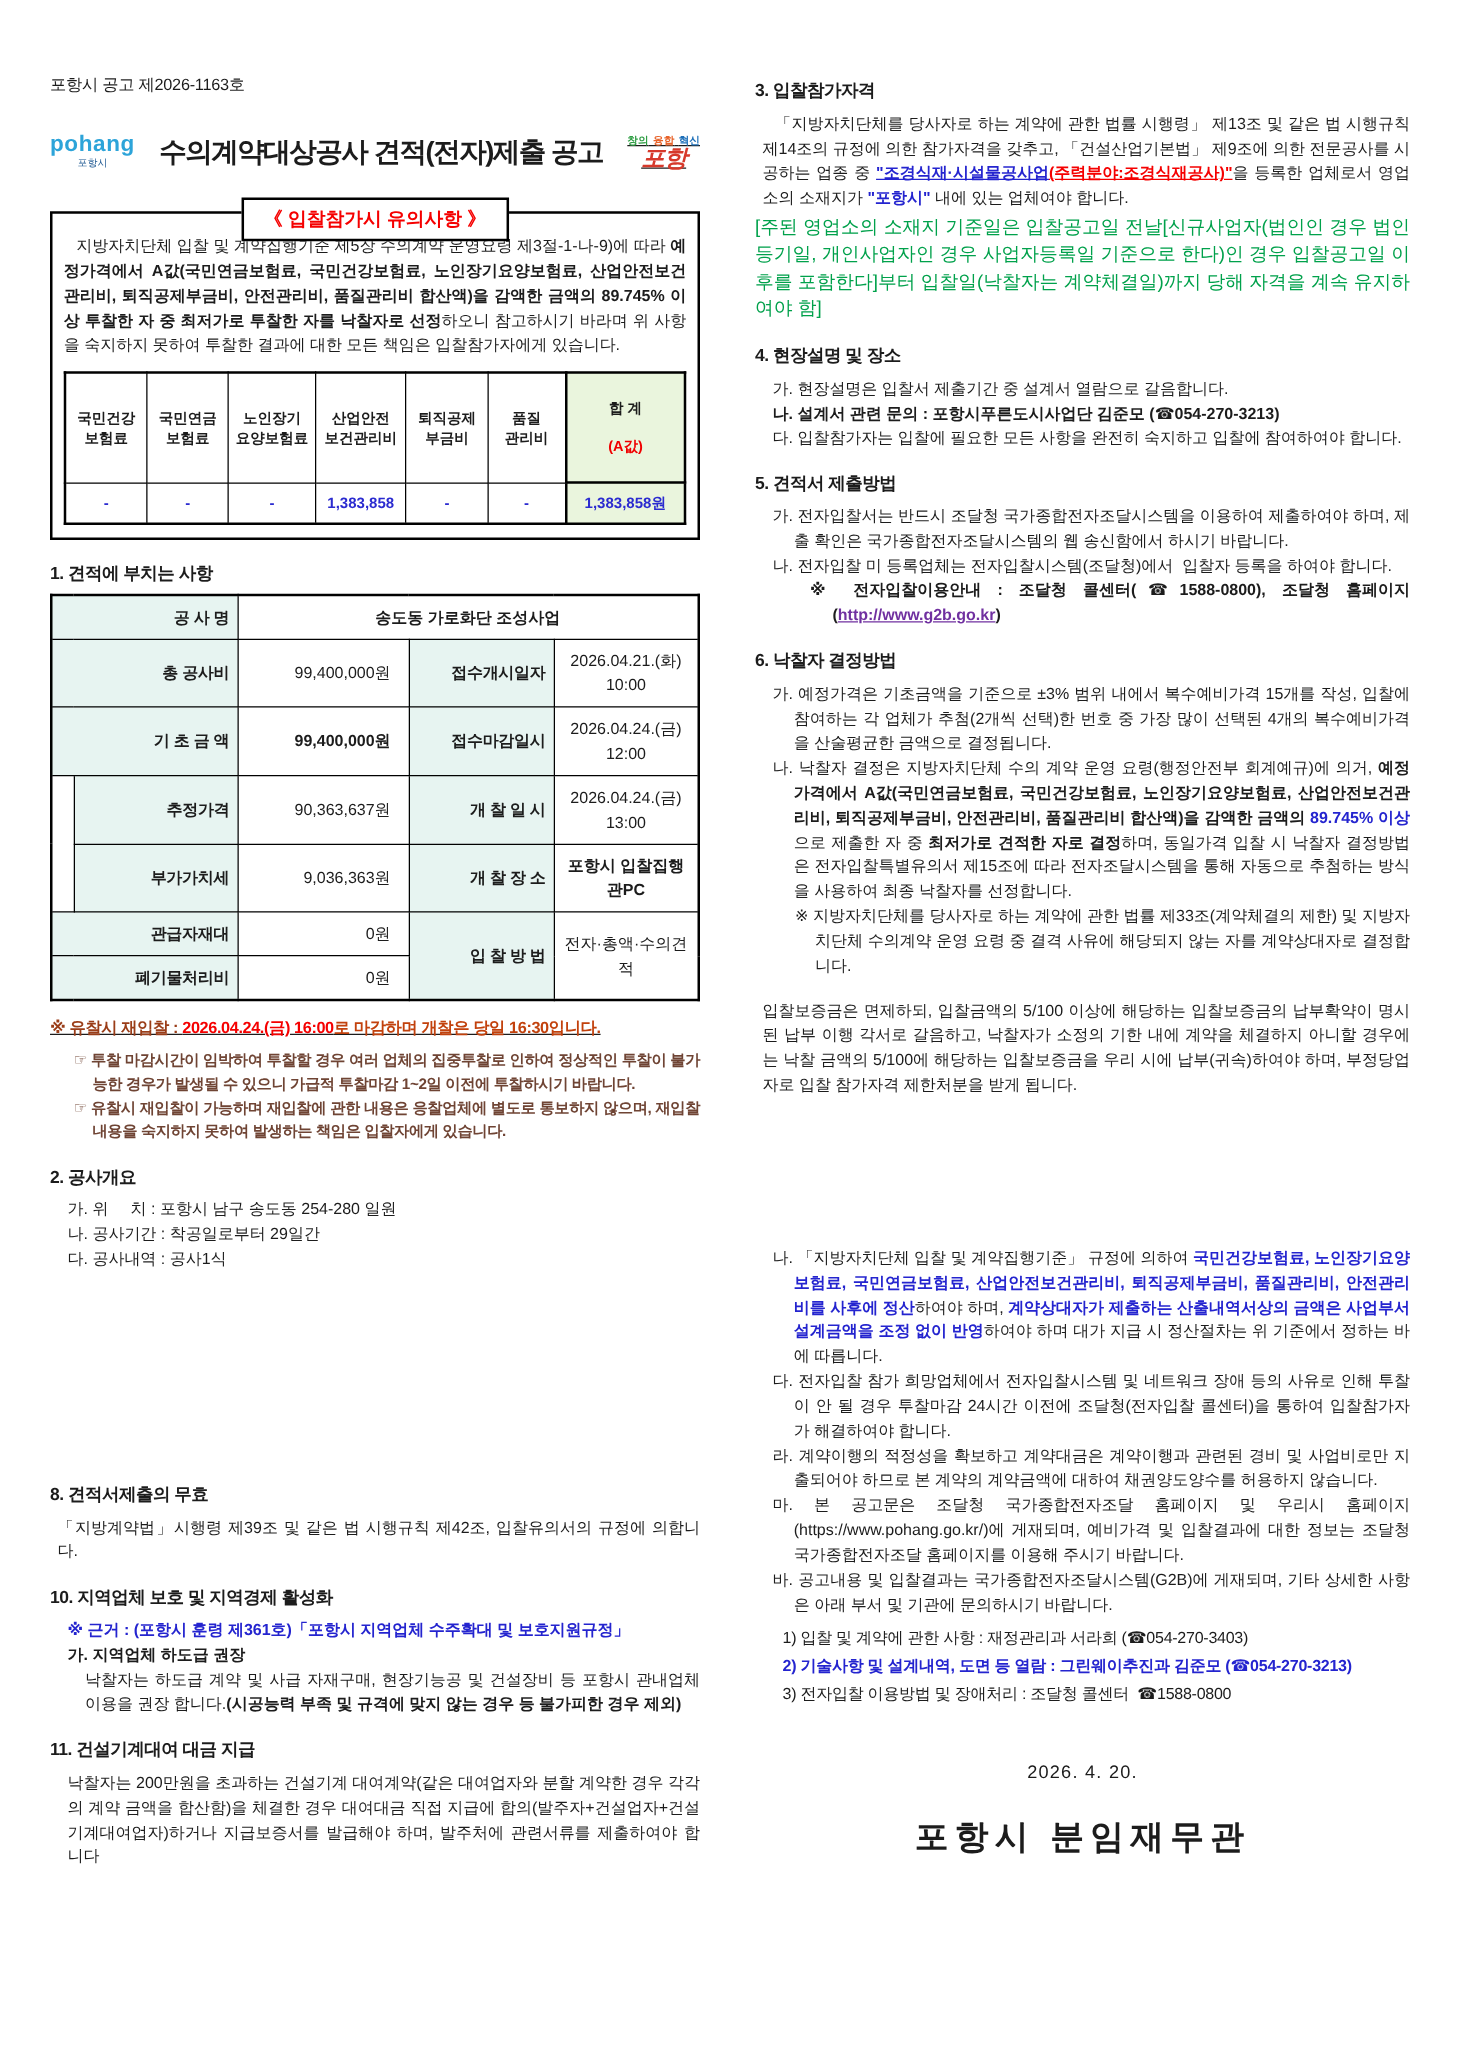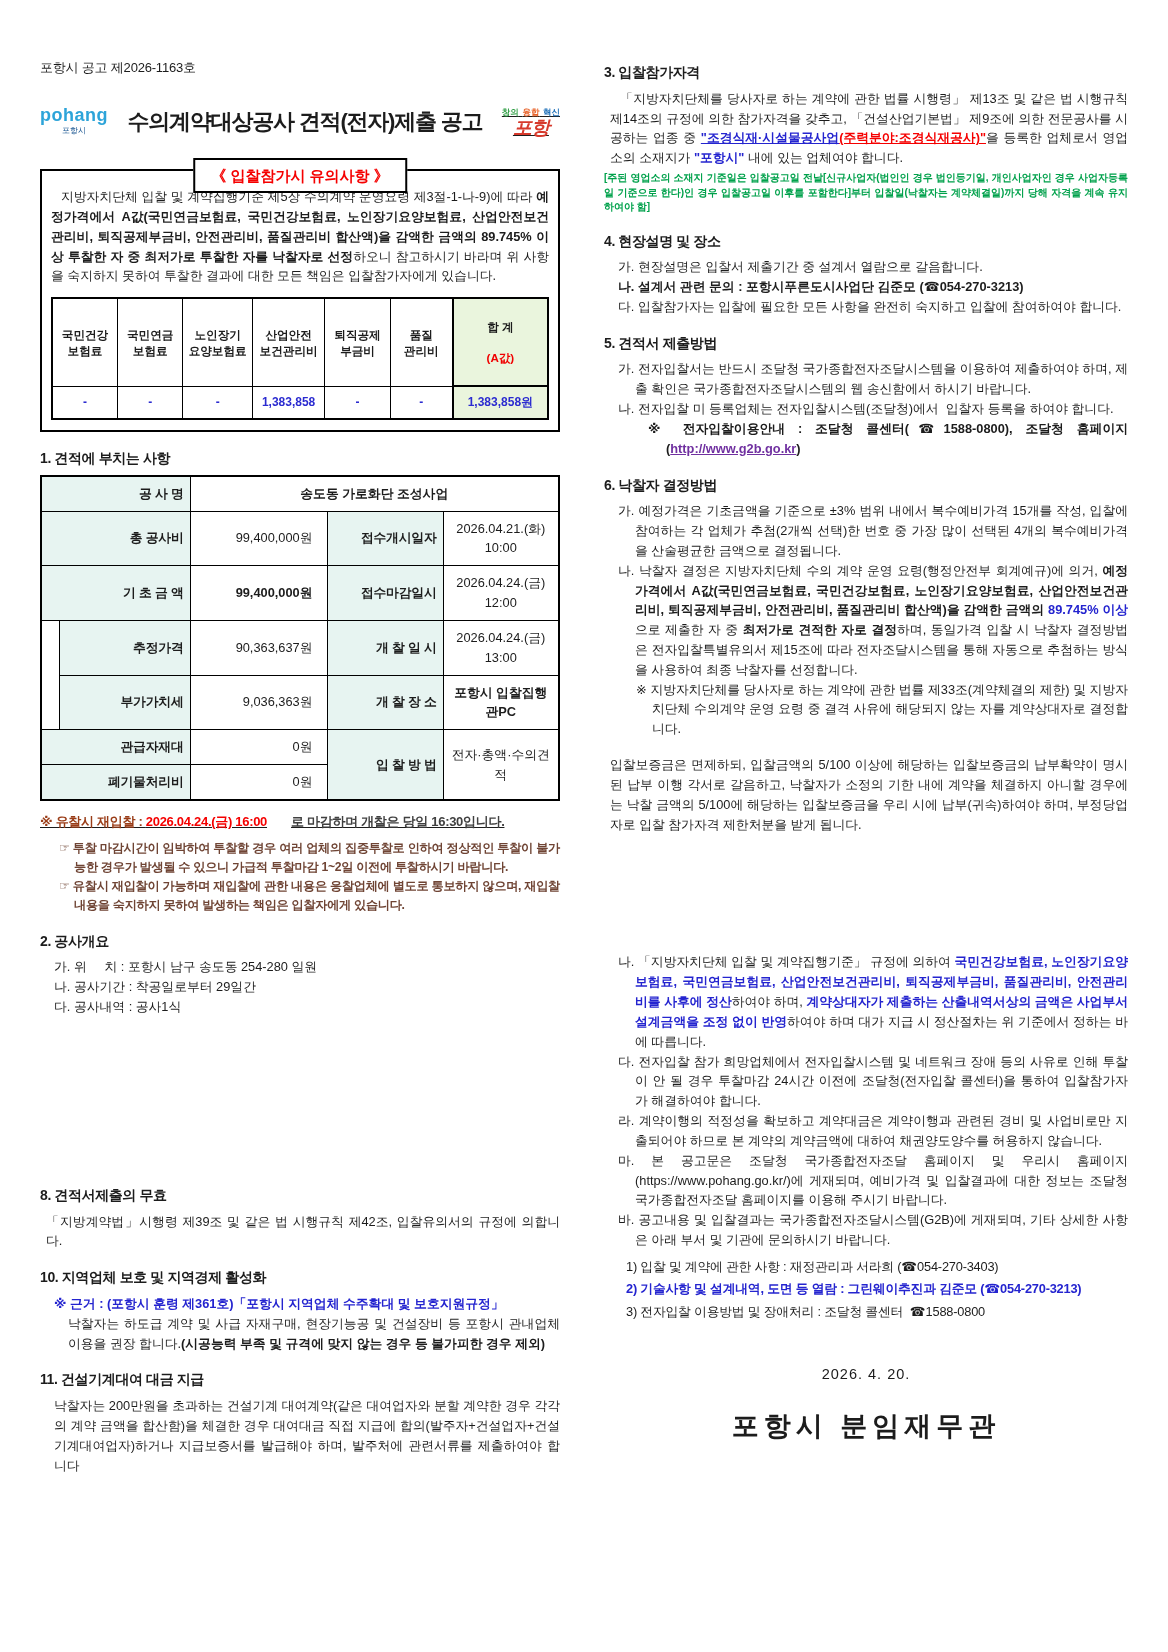--- a/index.html
+++ b/index.html
@@ -43,33 +43,33 @@
 
   .bid-table { width: 100%; border: 2px solid #000; margin-top: 2px; }
   .bid-table td { border: 1px solid #000; padding: 7px 6px; height: 35px; }
   .bid-table .lbl { background: #e7f4f1; font-weight: bold; text-align: right; letter-spacing: -0.2px; }
   .bid-table .strip { background: #fff; width: 18px; padding: 0; }
   .bid-table .val.r { text-align: right; padding-right: 14px; }
   .bid-table .val.c { text-align: center; }
   .bold { font-weight: bold; }
 
   .rebid { margin-top: 11px; font-size: 13px; font-weight: bold; text-decoration: underline; letter-spacing: -0.3px; }
-  .rebid .pre { color: #9a3d18; } .rebid .date { color: #f50000; } .rebid .suf { color: #404040; margin-left: 24px; }
+  .rebid .pre { color: #9a3d18; } .rebid .date { color: #f50000; } .rebid .suf { color: #c2410c; }
   .notes { margin-top: 7px; }
   .note { padding-left: 34px; text-indent: -15px; color: #6f4434; font-weight: bold;
           font-size: 12.2px; text-align: justify; letter-spacing: -0.3px; }
 
   .hang  { padding-left: 31px; text-indent: -17px; text-align: justify; }
   .hang2 { padding-left: 48px; text-indent: -16px; text-align: justify; }
   .plain { margin-left: 6px; text-align: justify; }
 
   .blue { color: #2424cf; } .red { color: #f50000; } .green { color: #00a14b; } .ul { text-decoration: underline; }
   .link { color: #7030a0; text-decoration: underline; }
 
-  .s3-note { font-size: 10px; line-height: 1.45; margin-top: 3px; font-weight: bold; text-align: justify; }
+  .s3-note { font-size: 15px; line-height: 1.45; margin-top: 3px; font-weight: normal; text-align: justify; }
 
   .spacer-left { height: 152px; } .spacer-right { height: 118px; }
 
   .contacts { margin: 6px 0 0 22px; }
   .contact { line-height: 1.75; letter-spacing: -0.2px; }
   .contact.hl { color: #2424cf; font-weight: bold; }
 
   .date-line { text-align: center; margin-top: 40px; font-size: 14.5px; letter-spacing: 1px; }
   .signature { text-align: center; margin-top: 20px; font-size: 27px; font-weight: bold; letter-spacing: 5px; }
 </style>
@@ -207,20 +207,21 @@
 
     <div class="sec">
       <div class="sec-title">8. 견적서제출의 무효</div>
       <p class="plain">「지방계약법」시행령 제39조 및 같은 법 시행규칙 제42조, 입찰유의서의 규정에 의합니다.</p>
     </div>
 
 
     <div class="sec">
       <div class="sec-title">10. 지역업체 보호 및 지역경제 활성화</div>
       <p class="hang blue bold">※ 근거 : (포항시 훈령 제361호)「포항시 지역업체 수주확대 및 보호지원규정」</p>
+      <p class="hang bold">가. 지역업체 하도급 권장</p>
       <p class="plain" style="margin-left:28px"><span>낙찰자는 하도급 계약 및 사급 자재구매, 현장기능공 및 건설장비 등 포항시 관내업체 이용을 권장 합니다.</span><b>(시공능력 부족 및 규격에 맞지 않는 경우 등 불가피한 경우 제외)</b></p>
     </div>
 
     <div class="sec">
       <div class="sec-title">11. 건설기계대여 대금 지급</div>
       <p class="plain" style="margin-left:14px">낙찰자는 200만원을 초과하는 건설기계 대여계약(같은 대여업자와 분할 계약한 경우 각각의 계약 금액을 합산함)을 체결한 경우 대여대금 직접 지급에 합의(발주자+건설업자+건설기계대여업자)하거나 지급보증서를 발급해야 하며, 발주처에 관련서류를 제출하여야 합니다</p>
     </div>
 
   </div>
 

